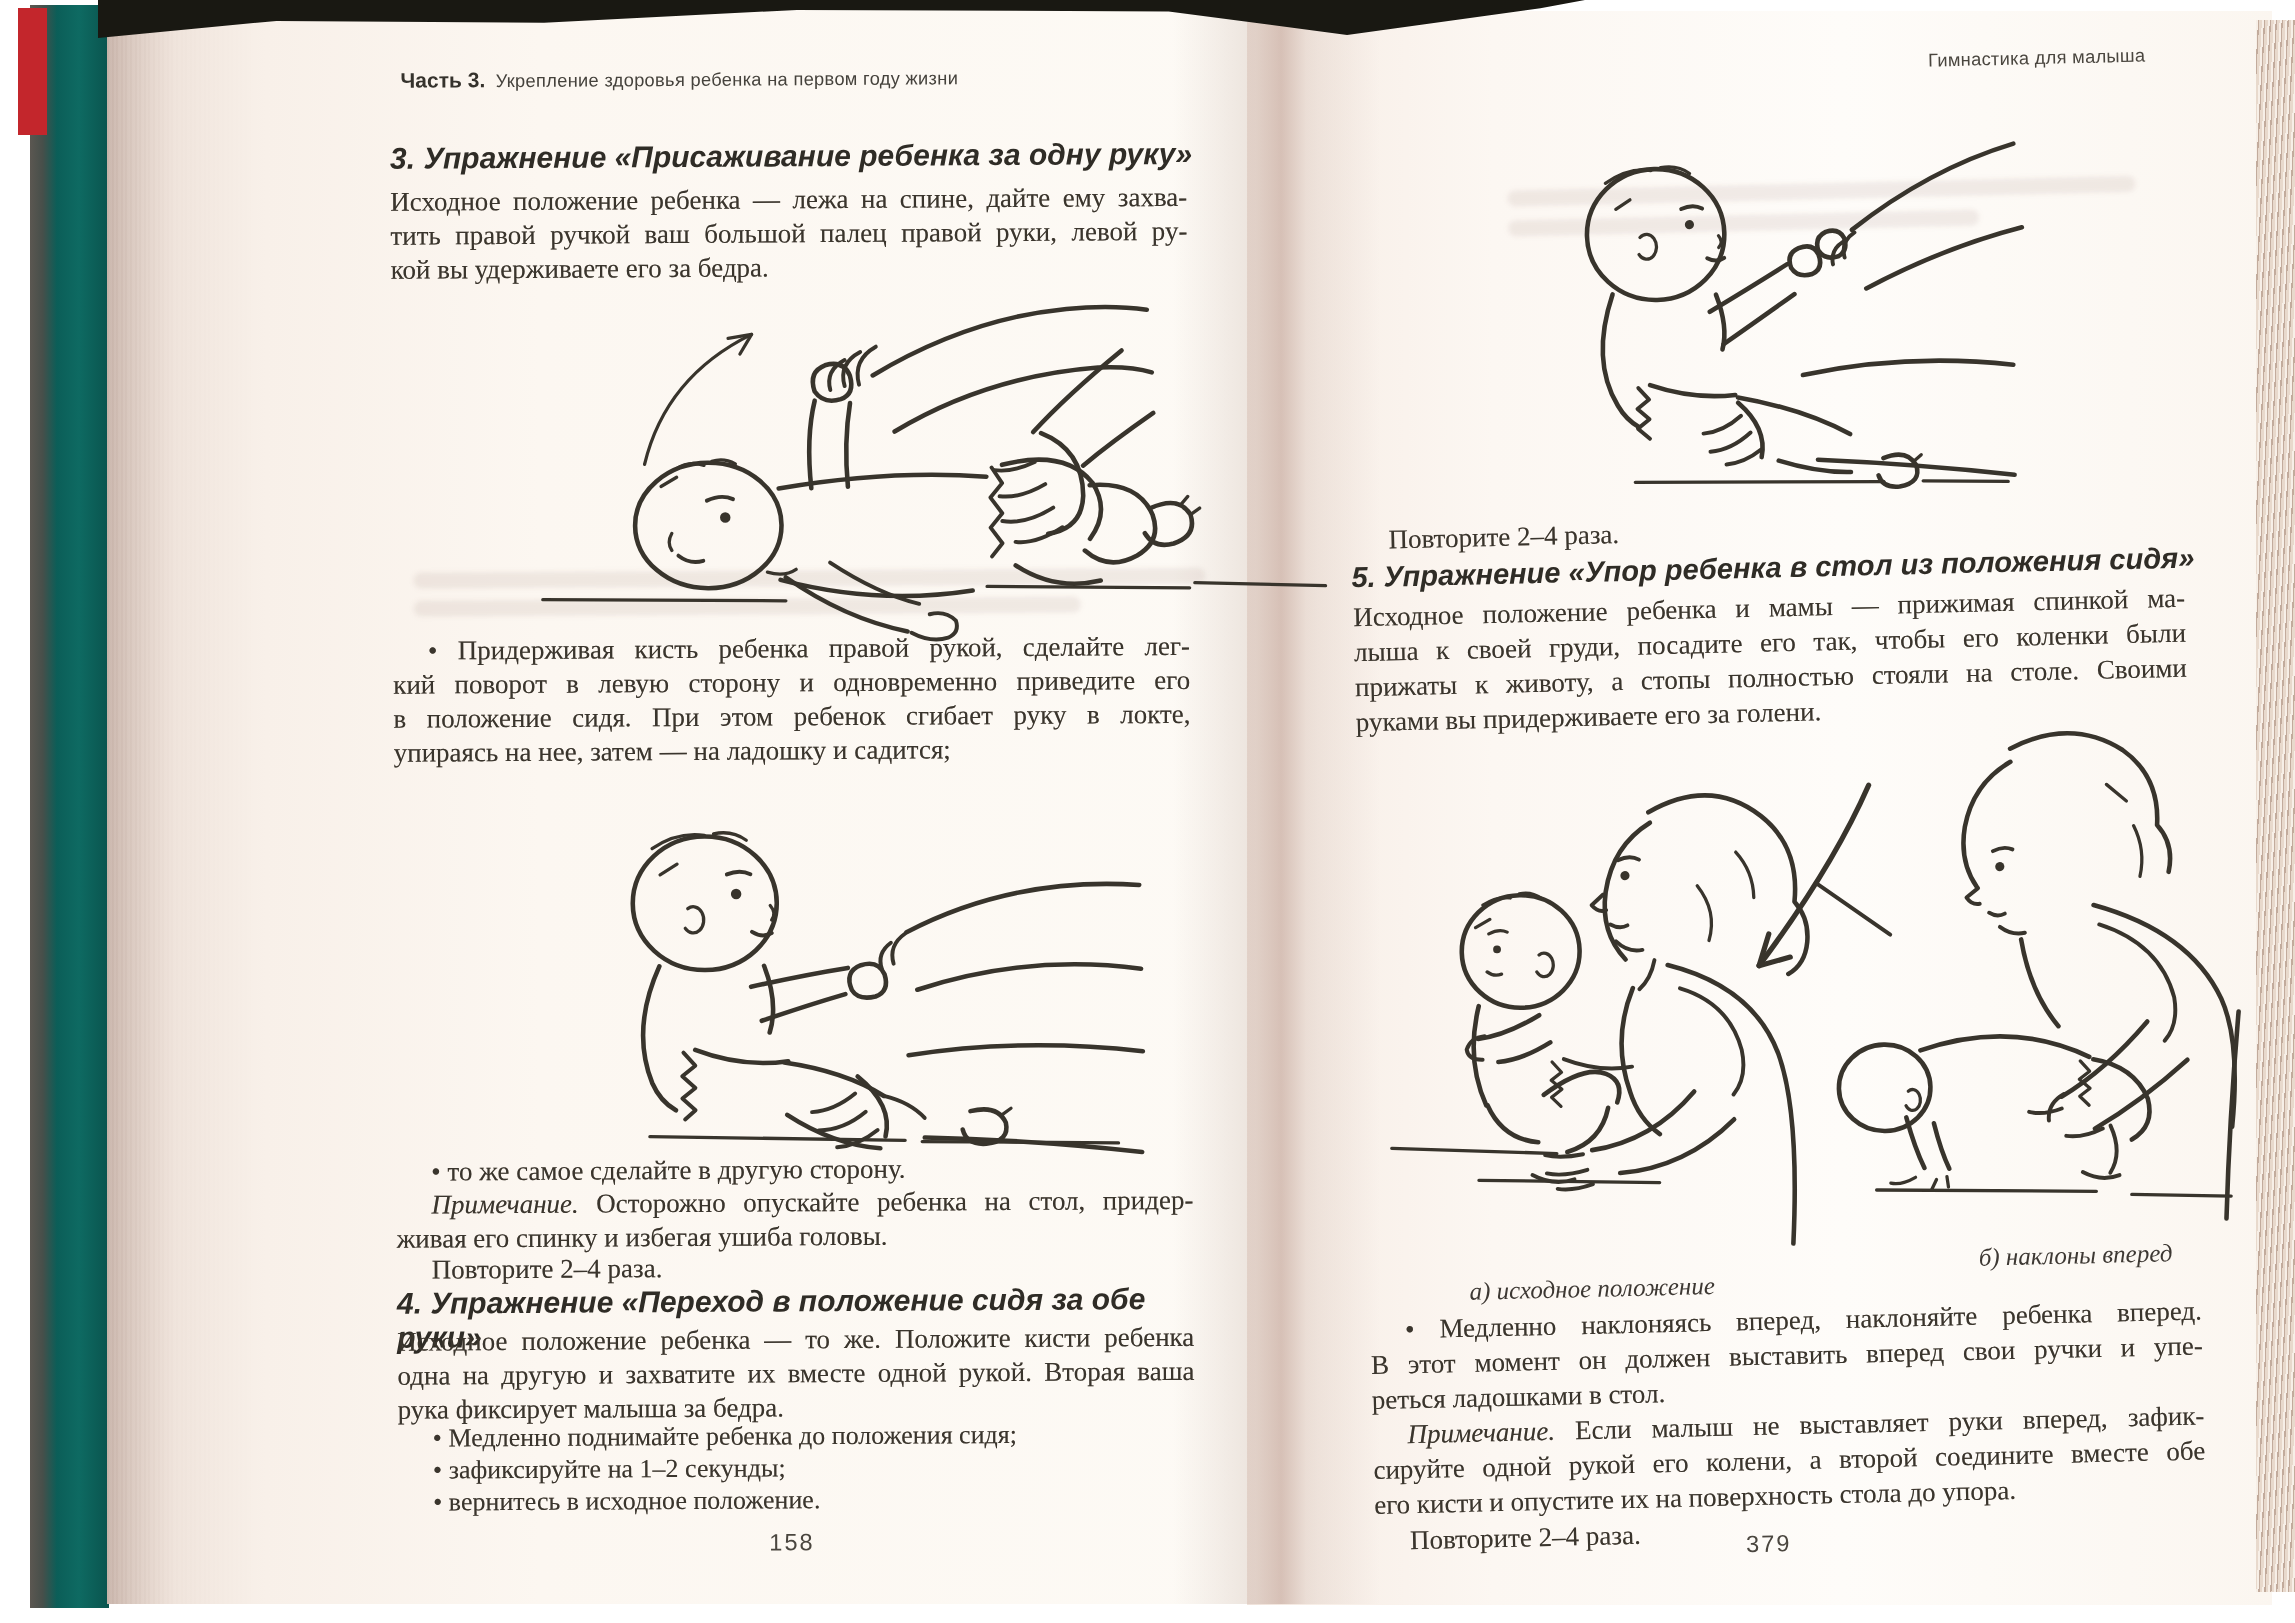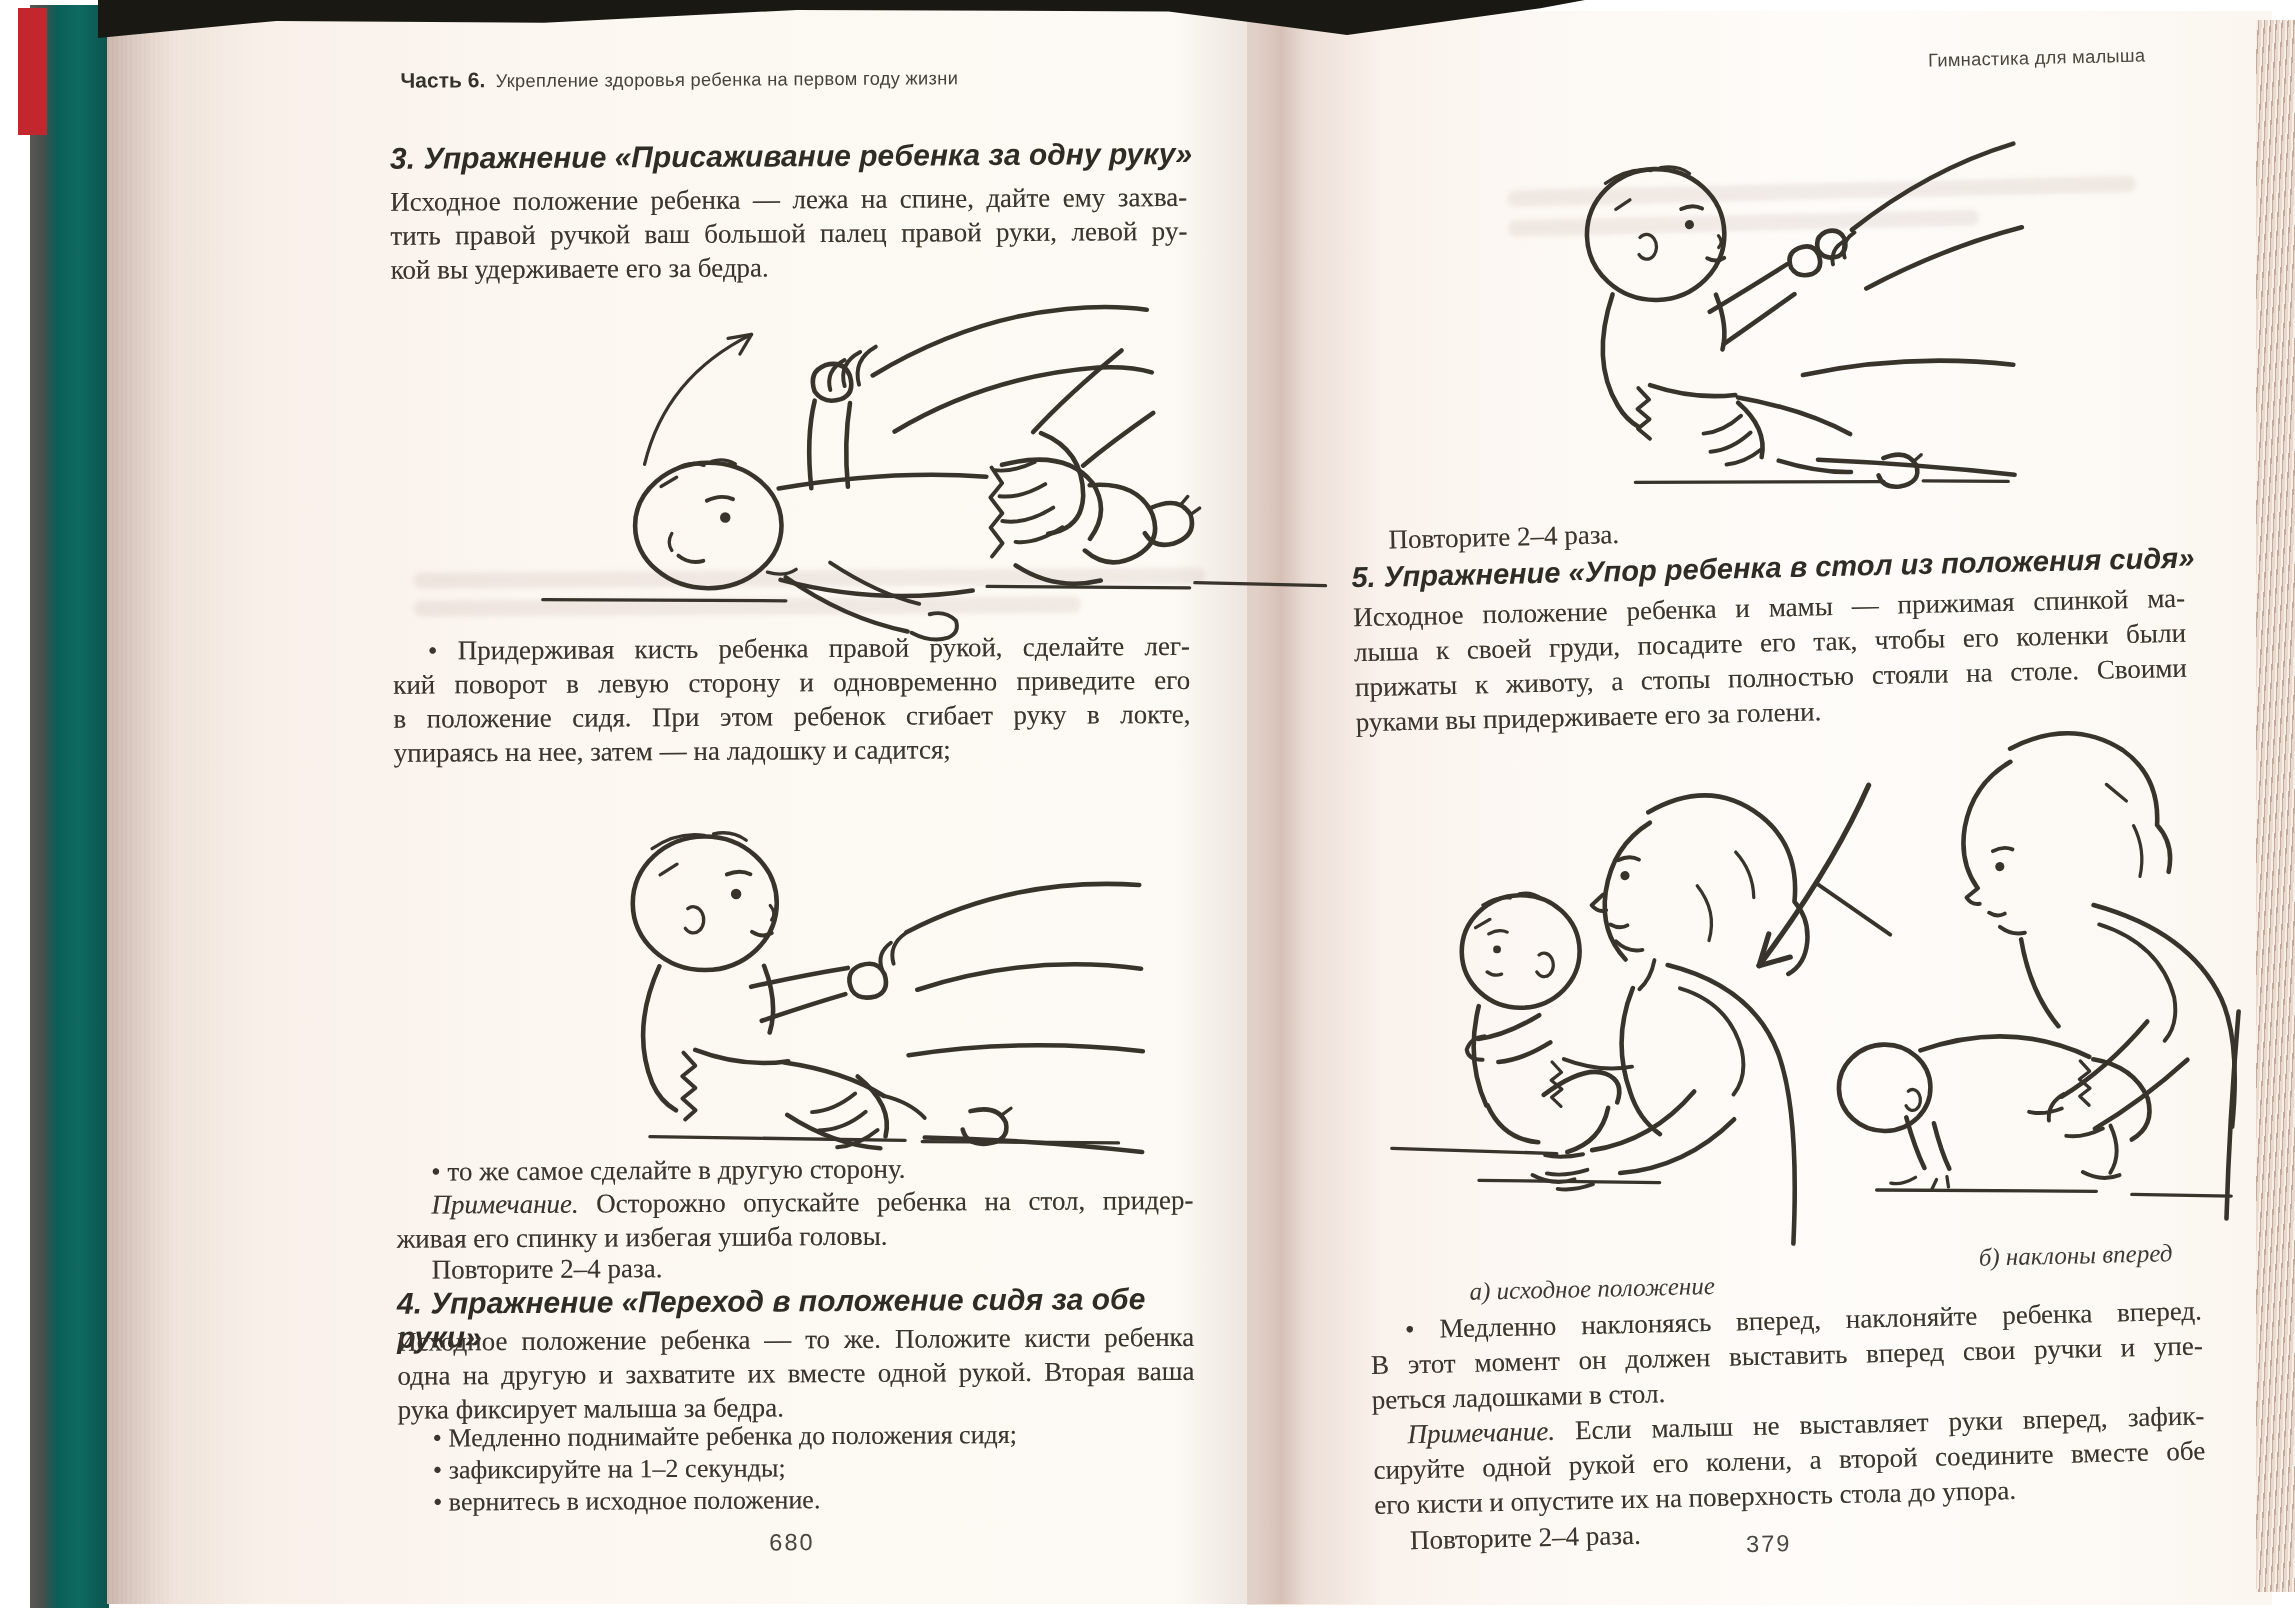--- a/index.html
+++ b/index.html
@@ -60,21 +60,21 @@
   <div class="abs" id="stack-left"></div>
   <div class="abs" id="left-page"></div>
   <div class="abs" id="right-page"></div>
   <div class="abs" id="gutter"></div>
   <div class="abs" id="top-shadow"></div>
   <div class="abs" id="edge-right"></div>
 
   <div class="abs" id="left-layer">
 
     <div class="abs" style="left:298px;top:67px;width:824px;white-space:nowrap;">
-      <span class="rh-part">Часть 6.</span><span class="rh-title">Укрепление здоровья ребенка на первом году жизни</span>
+      <span class="rh-part">Часть 3.</span><span class="rh-title">Укрепление здоровья ребенка на первом году жизни</span>
     </div>
 
     <div class="abs hx" style="left:287px;top:140px;width:831px;">3. Упражнение «Присаживание ребенка за одну руку»</div>
 
     <div class="abs body-l ink" style="left:287px;top:183px;width:797px;">
       <span class="line just">Исходное положение ребенка — лежа на спине, дайте ему захва-</span>
       <span class="line just">тить правой ручкой ваш большой палец правой руки, левой ру-</span>
       <span class="line">кой вы удерживаете его за бедра.</span>
     </div>
 
@@ -169,21 +169,21 @@
       <span class="line just">одна на другую и захватите их вместе одной рукой. Вторая ваша</span>
       <span class="line">рука фиксирует малыша за бедра.</span>
     </div>
 
     <div class="abs body-l ink" style="left:287px;top:1421px;width:797px;font-size:26px;line-height:32px;">
       <span class="line fl"><span>•</span> <span>Медленно поднимайте ребенка до положения сидя;</span></span>
       <span class="line fl"><span>•</span> <span>зафиксируйте на 1–2 секунды;</span></span>
       <span class="line fl"><span>•</span> <span>вернитесь в исходное положение.</span></span>
     </div>
 
-    <div class="abs pagenum" style="left:628px;top:1530px;width:105px;">680</div>
+    <div class="abs pagenum" style="left:628px;top:1530px;width:105px;">158</div>
   </div>
 
   <div class="abs" id="right-layer">
 
     <div class="abs rhead-r" style="left:262px;top:56px;width:654px;">Гимнастика для малыша</div>
 
     <div class="ghost" style="left:275px;top:187px;width:628px;"></div>
     <div class="ghost" style="left:275px;top:217px;width:471px;"></div>
 
     <div class="illo" style="left:226px;top:97px;width:556px;height:409px;">

